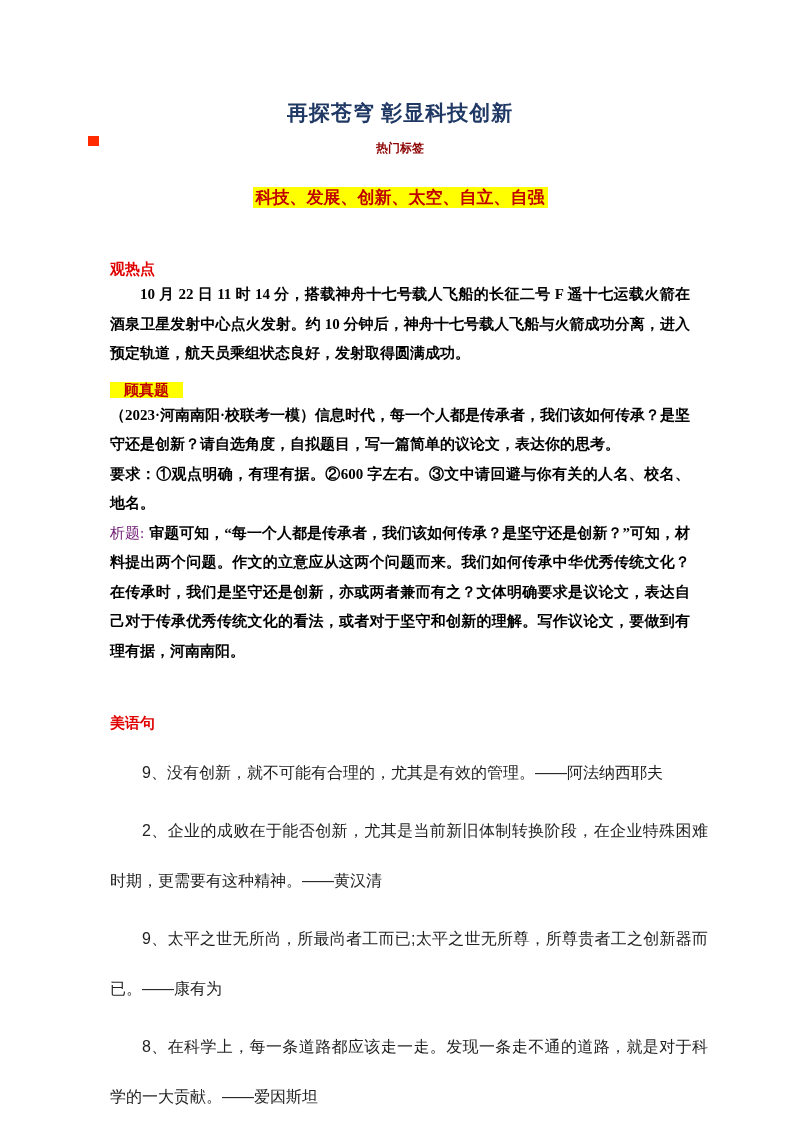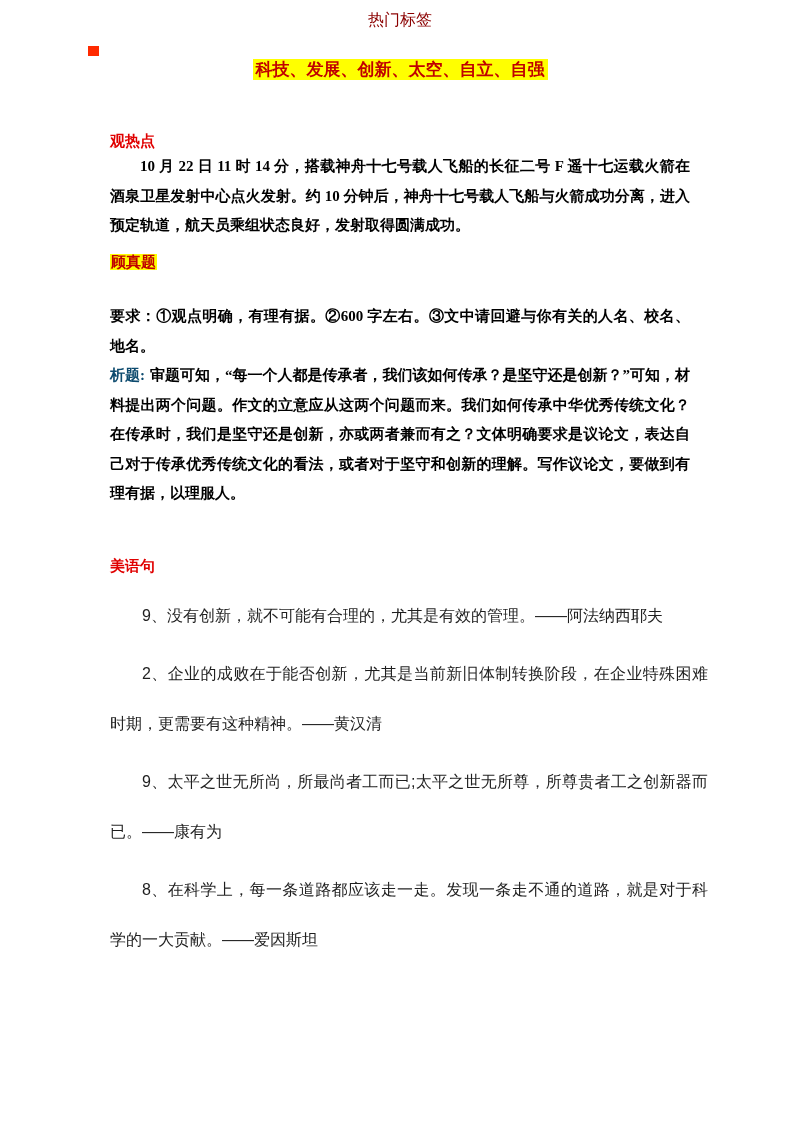--- a/index.html
+++ b/index.html
@@ -25,23 +25,23 @@
     text-align: center;
     font-size: 21px;
     line-height: 30px;
     font-weight: 600;
     color: #1F3864;
     letter-spacing: 1px;
   }
   .doc-subtitle {
     margin: 8px 0 0 0;
     text-align: center;
-    font-size: 16px;
+    font-size: 12px;
     line-height: 24px;
-    font-weight: 400;
+    font-weight: 700;
     color: #8B0000;
   }
   .tags-line {
     margin: 24px 0 0 0;
     text-align: center;
     font-size: 17px;
     line-height: 28px;
   }
   .tags-line .hl {
     background: #FFFF00;
@@ -53,34 +53,34 @@
     margin: 46px 0 0 0;
     font-size: 15px;
     line-height: 22px;
     font-weight: 700;
     color: #E00000;
   }
   .sec-heading.tight { margin-top: 10px; }
   .sec-heading .hl-y {
     background: #FFFF00;
     color: #C00000;
-    padding: 0 1px;
+    padding: 0 14px;
   }
   .body-para {
     margin: 0;
     font-size: 15px;
     line-height: 29.5px;
     font-weight: 700;
     color: #000000;
     text-align: justify;
   }
   .body-para.indent { text-indent: 2em; }
   .inline-label {
-    color: #0c4a6e;
-    font-weight: 700;
+    color: #701a75;
+    font-weight: 400;
     margin-right: 5px;
   }
   .quotes-block { margin-top: 14px; }
   .quote-para {
     margin: 0 -18px 8px 0;
     font-family: "Liberation Sans", "DejaVu Sans", sans-serif;
     font-size: 16px;
     line-height: 50px;
     font-weight: 400;
     color: #1F1F1F;
@@ -88,32 +88,33 @@
     text-align: justify;
   }
 </style>
 </head>
 <body>
 
 <div class="page">
 
   <div class="red-marker"></div>
 
+  <h1 class="doc-title">再探苍穹 彰显科技创新</h1>
 
   <h2 class="doc-subtitle">热门标签</h2>
 
   <p class="tags-line"><span class="hl">科技、发展、创新、太空、自立、自强</span></p>
 
   <h3 class="sec-heading">观热点</h3>
   <p class="body-para indent">10 月 22 日 11 时 14 分，搭载神舟十七号载人飞船的长征二号 F 遥十七运载火箭在酒泉卫星发射中心点火发射。约 10 分钟后，神舟十七号载人飞船与火箭成功分离，进入预定轨道，航天员乘组状态良好，发射取得圆满成功。</p>
 
   <h3 class="sec-heading tight"><span class="hl-y">顾真题</span></h3>
-  <p class="body-para"><br>
+  <p class="body-para"><span>（2023·河南南阳·校联考一模）信息时代，每一个人都是传承者，我们该如何传承？是坚守还是创新？请自选角度，自拟题目，写一篇简单的议论文，表达你的思考。</span><br>
   <span>要求：①观点明确，有理有据。②600 字左右。③文中请回避与你有关的人名、校名、地名。</span></p>
-  <p class="body-para"><span class="inline-label">析题:</span><span>审题可知，“每一个人都是传承者，我们该如何传承？是坚守还是创新？”可知，材料提出两个问题。作文的立意应从这两个问题而来。我们如何传承中华优秀传统文化？在传承时，我们是坚守还是创新，亦或两者兼而有之？文体明确要求是议论文，表达自己对于传承优秀传统文化的看法，或者对于坚守和创新的理解。写作议论文，要做到有理有据，以理服人。</span></p>
+  <p class="body-para"><span class="inline-label">析题:</span><span>审题可知，“每一个人都是传承者，我们该如何传承？是坚守还是创新？”可知，材料提出两个问题。作文的立意应从这两个问题而来。我们如何传承中华优秀传统文化？在传承时，我们是坚守还是创新，亦或两者兼而有之？文体明确要求是议论文，表达自己对于传承优秀传统文化的看法，或者对于坚守和创新的理解。写作议论文，要做到有理有据，河南南阳。</span></p>
 
   <h3 class="sec-heading">美语句</h3>
   <div class="quotes-block">
     <p class="quote-para">9、没有创新，就不可能有合理的，尤其是有效的管理。——阿法纳西耶夫</p>
     <p class="quote-para">2、企业的成败在于能否创新，尤其是当前新旧体制转换阶段，在企业特殊困难时期，更需要有这种精神。——黄汉清</p>
     <p class="quote-para">9、太平之世无所尚，所最尚者工而已;太平之世无所尊，所尊贵者工之创新器而已。——康有为</p>
     <p class="quote-para">8、在科学上，每一条道路都应该走一走。发现一条走不通的道路，就是对于科学的一大贡献。——爱因斯坦</p>
   </div>
 
 </div>

